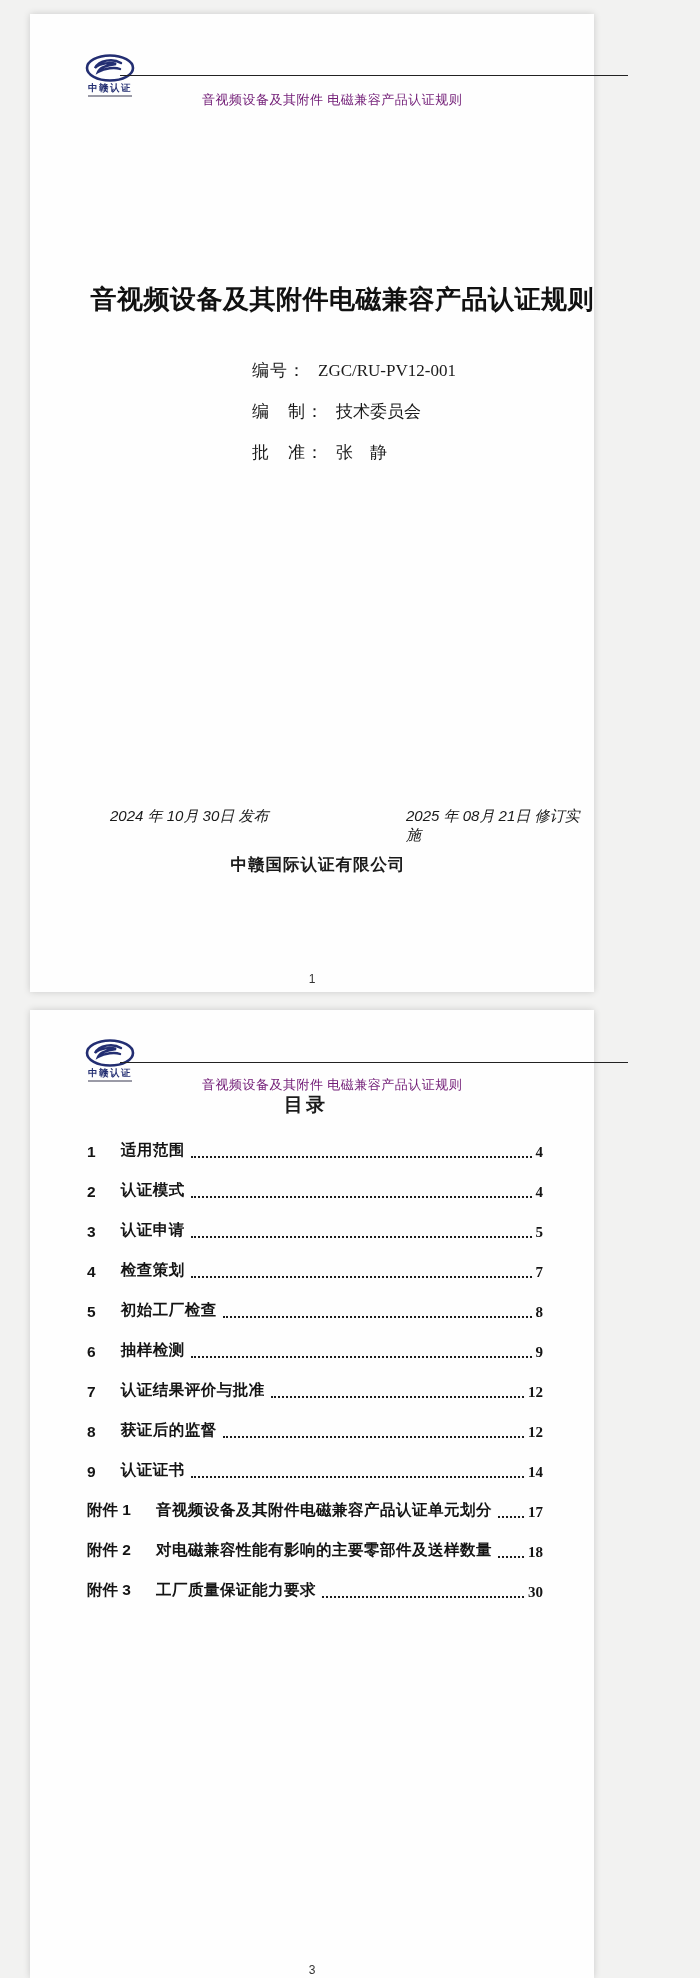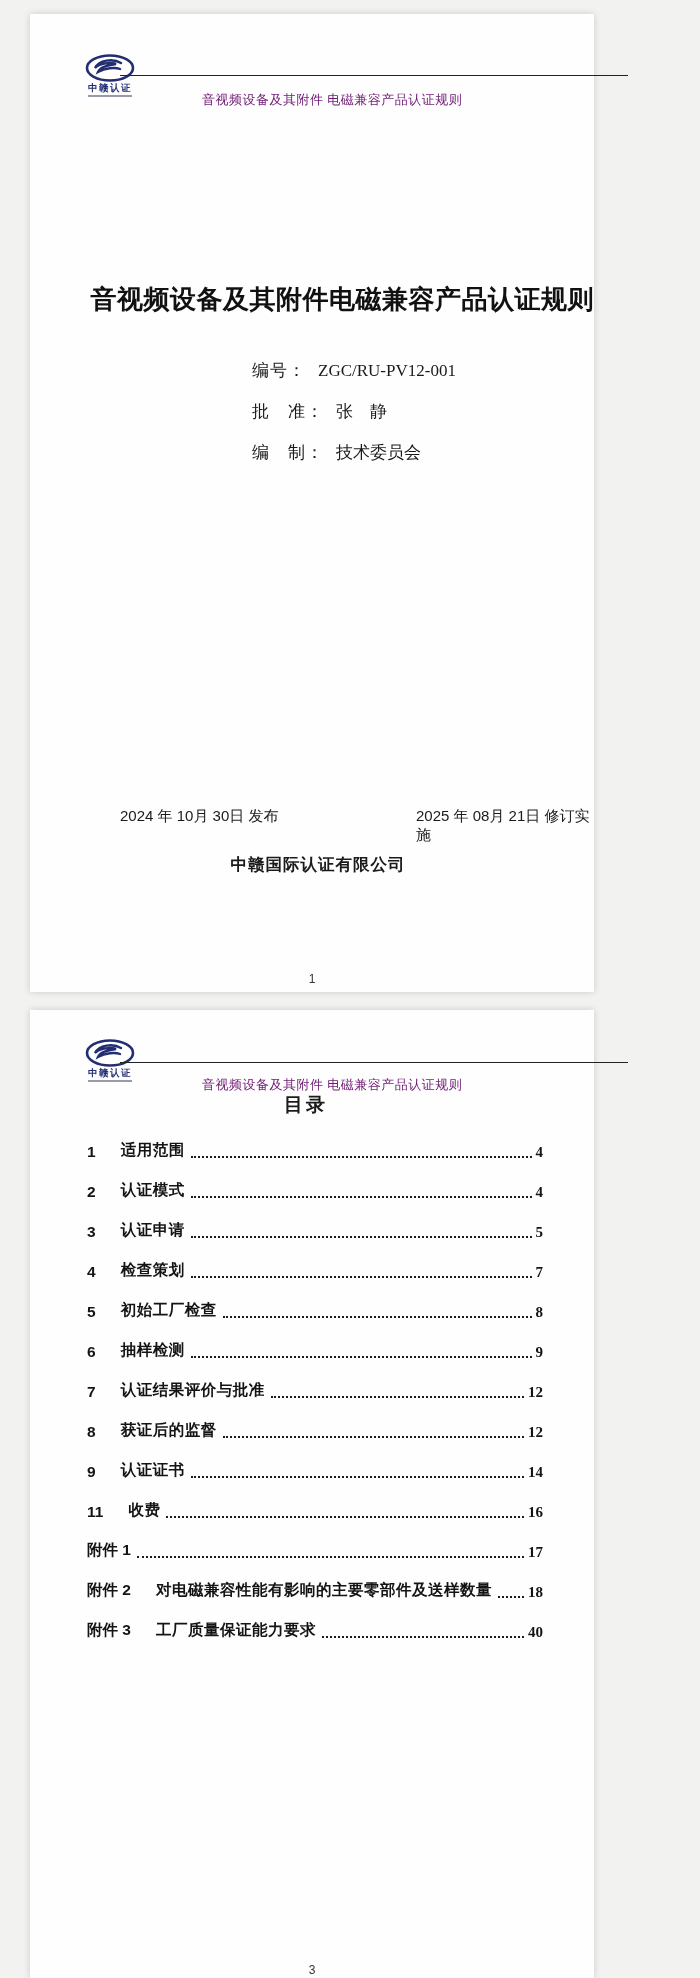--- a/index.html
+++ b/index.html
@@ -23,21 +23,21 @@
   #page1 .doc-header{top:77px;}
   #page2 .doc-header{top:66px;}
 
   
   .cover-title{position:absolute;top:268px;left:0;right:0;text-align:right;
     font-family:"Liberation Sans",sans-serif;font-weight:bold;font-size:26px;letter-spacing:.5px;color:#111;}
   .meta{position:absolute;left:222px;top:336px;font-size:17px;}
   .meta-row{height:41px;line-height:41px;white-space:nowrap;}
   .meta-label{letter-spacing:1px;}
   .meta-value{margin-left:12px;}
-  .dates{position:absolute;top:793px;left:16px;right:0;height:20px;font-family:"Liberation Sans",sans-serif;font-size:15px;}
+  .dates{position:absolute;top:793px;left:6px;right:0;height:20px;font-family:"Liberation Sans",sans-serif;font-size:15px;font-style:italic;}
   .date-left{position:absolute;left:74px;}
   .date-right{position:absolute;left:370px;}
   .company{position:absolute;top:840px;left:12px;right:0;text-align:center;
     font-family:"Liberation Sans",sans-serif;font-weight:bold;font-size:16.5px;letter-spacing:1px;}
   .pagenum{position:absolute;left:0;right:0;text-align:center;font-family:"Liberation Sans",sans-serif;font-size:12px;color:#333;}
   #page1 .pagenum{top:958px;}
   #page2 .pagenum{top:953px;}
 
   
   .toc-title{position:absolute;top:82px;left:0;right:12px;text-align:center;font-size:19px;font-weight:600;letter-spacing:3px;}
@@ -67,24 +67,24 @@
     <div class="hrule"></div>
     <div class="doc-header">音视频设备及其附件 电磁兼容产品认证规则</div>
 
     <div class="cover-title">音视频设备及其附件电磁兼容产品认证规则</div>
 
     <div class="meta">
       <div class="meta-row">
         <span class="meta-label">编号：</span><span class="meta-value">ZGC/RU-PV12-001</span>
       </div>
       <div class="meta-row">
+        <span class="meta-label">编　制：</span><span class="meta-value">技术委员会</span>
+      </div>
+      <div class="meta-row">
         <span class="meta-label">批　准：</span><span class="meta-value">张　静</span>
-      </div>
-      <div class="meta-row">
-        <span class="meta-label">编　制：</span><span class="meta-value">技术委员会</span>
       </div>
     </div>
 
     <div class="dates">
       <span class="date-left">2024 年 10月  30日 发布</span>
       <span class="date-right">2025 年 08月  21日 修订实施</span>
     </div>
     <div class="company">中赣国际认证有限公司</div>
     <div class="pagenum">1</div>
   </div>
@@ -163,44 +163,39 @@
         </div>
 
         <div class="toc-row">
           <span class="toc-num">9</span>
           <span class="toc-label">认证证书</span>
           <span class="toc-leader"></span>
           <span class="toc-page">14</span>
         </div>
 
 
-        <div class="toc-row">
-          <span class="toc-num">11</span>
-          <span class="toc-label">收费</span>
-          <span class="toc-leader"></span>
-          <span class="toc-page">16</span>
-        </div>
 
         <div class="toc-row">
           <span class="toc-num">附件 1</span>
+          <span class="toc-label">音视频设备及其附件电磁兼容产品认证单元划分</span>
           <span class="toc-leader"></span>
           <span class="toc-page">17</span>
         </div>
 
         <div class="toc-row">
           <span class="toc-num">附件 2</span>
           <span class="toc-label">对电磁兼容性能有影响的主要零部件及送样数量</span>
           <span class="toc-leader"></span>
           <span class="toc-page">18</span>
         </div>
 
         <div class="toc-row">
           <span class="toc-num">附件 3</span>
           <span class="toc-label">工厂质量保证能力要求</span>
           <span class="toc-leader"></span>
-          <span class="toc-page">40</span>
+          <span class="toc-page">30</span>
         </div>
       </div>
 
     <div class="pagenum">3</div>
   </div>
 
 </div>
 
 </body></html>

